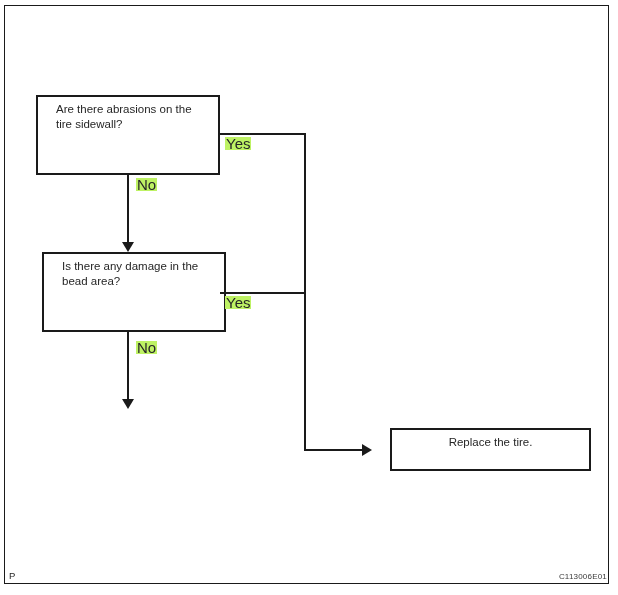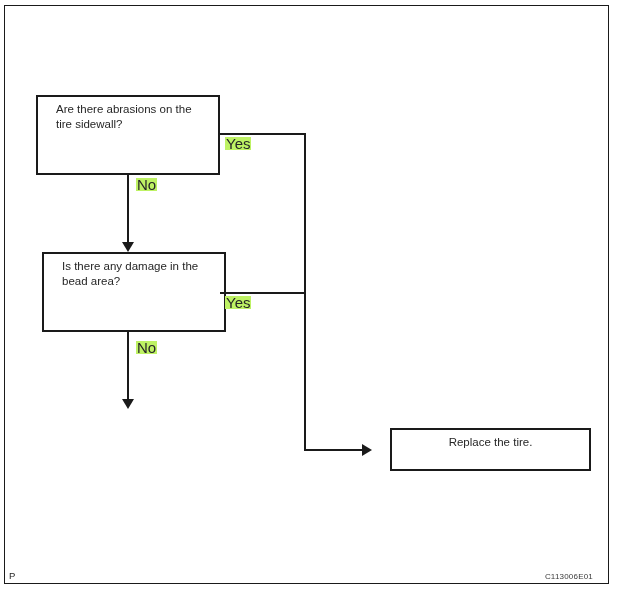--- a/index.html
+++ b/index.html
@@ -68,21 +68,21 @@
   .page-marker {
     position: absolute;
     left: 9px;
     top: 570px;
     font-size: 9.5px;
     line-height: 11px;
     color: #262626;
   }
   .figure-code {
     position: absolute;
-    right: 25px;
+    right: 11px;
     top: 572px;
     font-size: 8px;
     line-height: 9px;
     color: #3a3a3a;
     letter-spacing: 0.2px;
   }
 </style>
 </head>
 <body>
 

